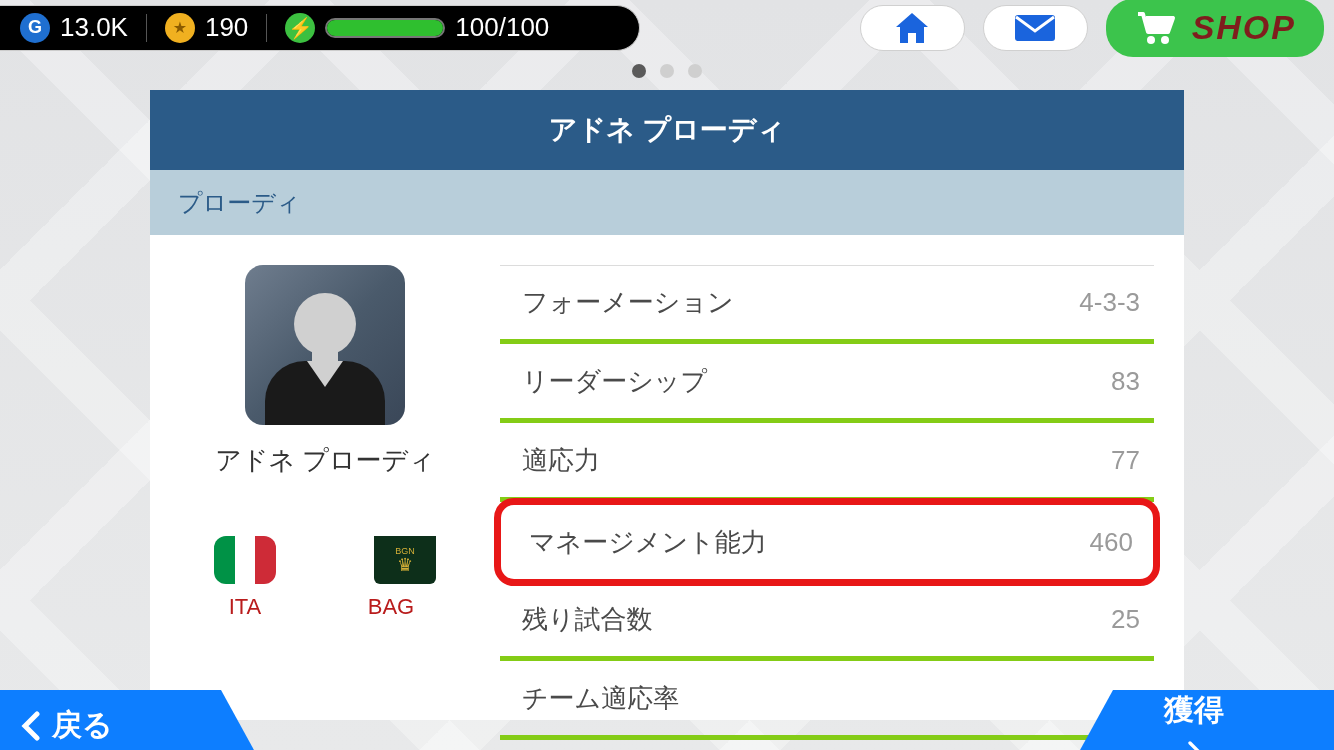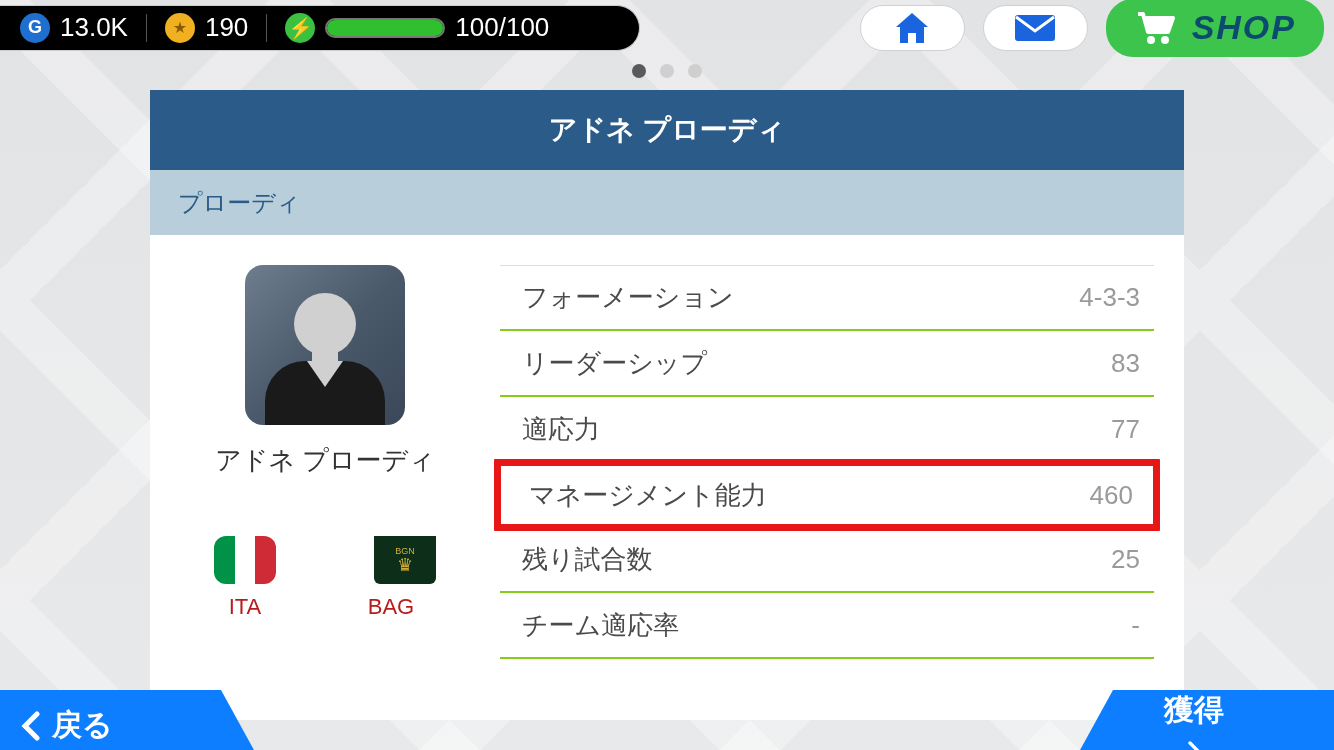--- a/index.html
+++ b/index.html
@@ -40,21 +40,21 @@
 
   .pill-btn {
     width: 105px; height: 46px; border-radius: 23px; background: #fff;
     display: flex; align-items: center; justify-content: center; margin-right: 18px;
     border: 1px solid #d0d0d0;
   }
   .home-icon, .mail-icon { color: #1a64dd; }
   .shop-btn {
     height: 58px; border-radius: 27px; background: #3cc44c;
     display: flex; align-items: center; gap: 16px; padding: 0 28px;
-    color: #0c4a6e; font-size: 34px; font-weight: bold; font-style: italic;
+    color: #7f1d1d; font-size: 34px; font-weight: bold; font-style: italic;
     margin-right: 10px; letter-spacing: 2px;
   }
 
   
   .dots { position: absolute; top: 64px; left: 50%; transform: translateX(-50%); display: flex; gap: 14px; z-index: 5;}
   .dot { width: 14px; height: 14px; border-radius: 50%; background: #cfcfcf; }
   .dot.active { background: #5a5a5a; }
 
   
   .card {
@@ -87,29 +87,29 @@
   .badge-col { display: flex; flex-direction: column; align-items: center; gap: 10px; }
   .flag-ita { width: 62px; height: 48px; border-radius: 12px; overflow:hidden; display:flex;}
   .flag-ita .g{flex:1;background:#009246;} .flag-ita .w{flex:1;background:#fff;} .flag-ita .r{flex:1;background:#ce2b37;}
   .club-badge { width: 62px; height: 48px; background:#0d2f1a; border-radius:0 0 6px 6px; display:flex; flex-direction:column; align-items:center; justify-content:center; color:#d4af37; font-size:9px; position:relative;margin-left:28px;}
   .crown{font-size:18px;line-height:1;}
   .badge-label { font-size: 22px; color: #b91c1c; }
 
   .right-panel { flex: 1; padding-right: 30px; }
   .stat-row {
     display: flex; justify-content: space-between; align-items: center;
-    height: 66px; border-bottom: 2px solid #84cc16;
+    height: 79px; border-bottom: 5px solid #84cc16;
     font-size: 26px; padding: 0 14px 0 22px;
   }
   .stat-row:first-child{border-top:1px solid #dcdcdc;}
   .stat-label { color: #4a4a4a; }
   .stat-value { color: #9a9a9a; }
   .highlight-box {
-    border: 7px solid #e81717; border-radius: 1px;
-    margin: -4px -6px; padding: 0; height:72px;
+    border: 7px solid #e81717; border-radius: 20px;
+    margin: -4px -6px; padding: 0; height:88px;
   }
   .highlight-box .stat-row{border:none;height:100%;padding:0 20px 0 28px;}
 
   
   .bottom-bar { position: absolute; bottom: 0; left: 0; right: 0; height: 60px; display: flex; justify-content: space-between; z-index: 20;}
   .nav-btn {
     height: 71px; width: 260px; background: #0d7eff; color: #fff;
     display: flex; align-items: center; font-size: 30px; font-weight: bold; gap: 10px;
     position: relative;
   }

